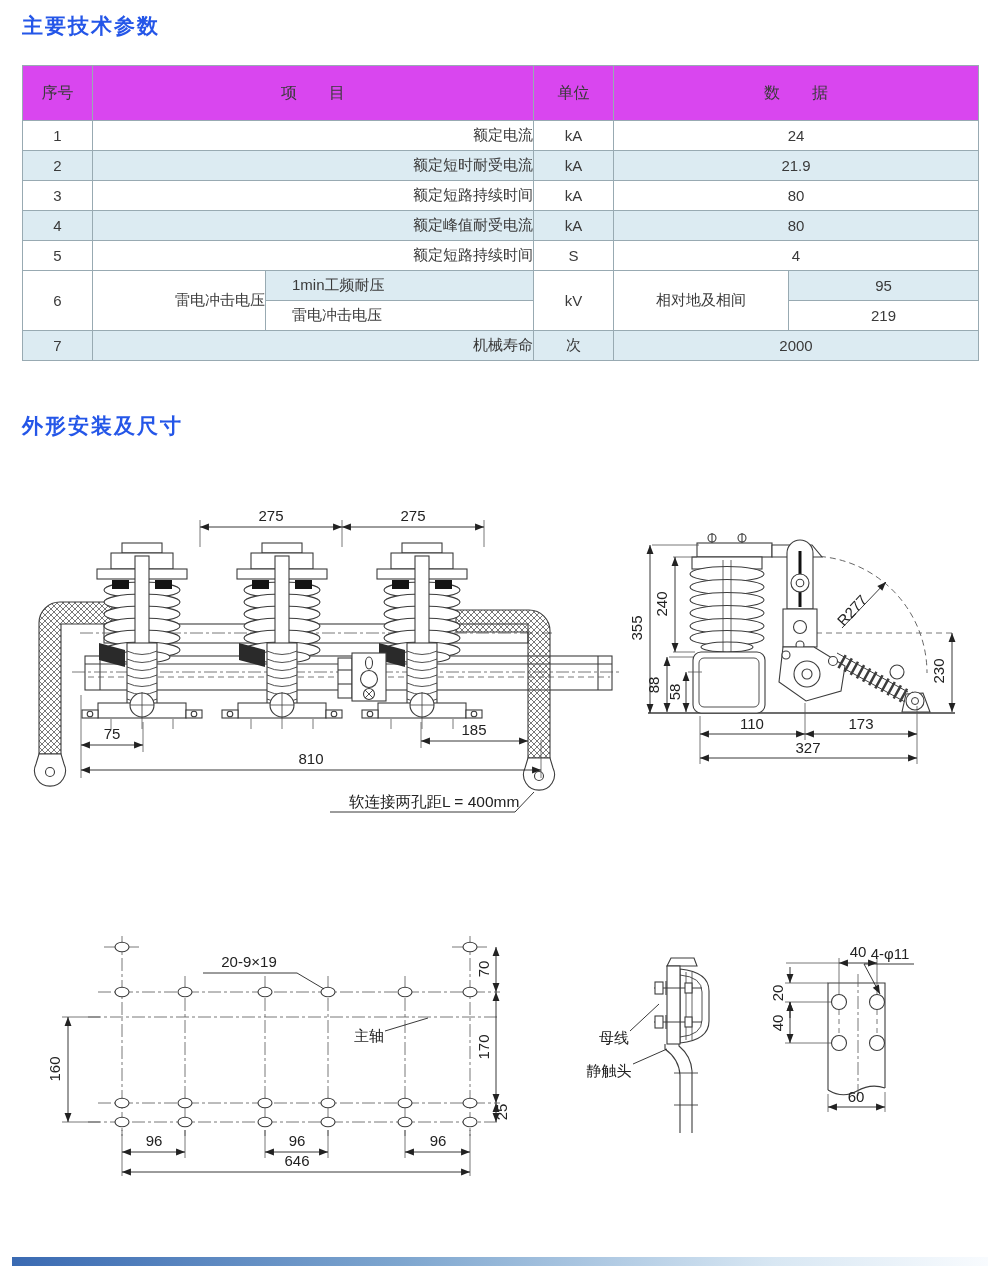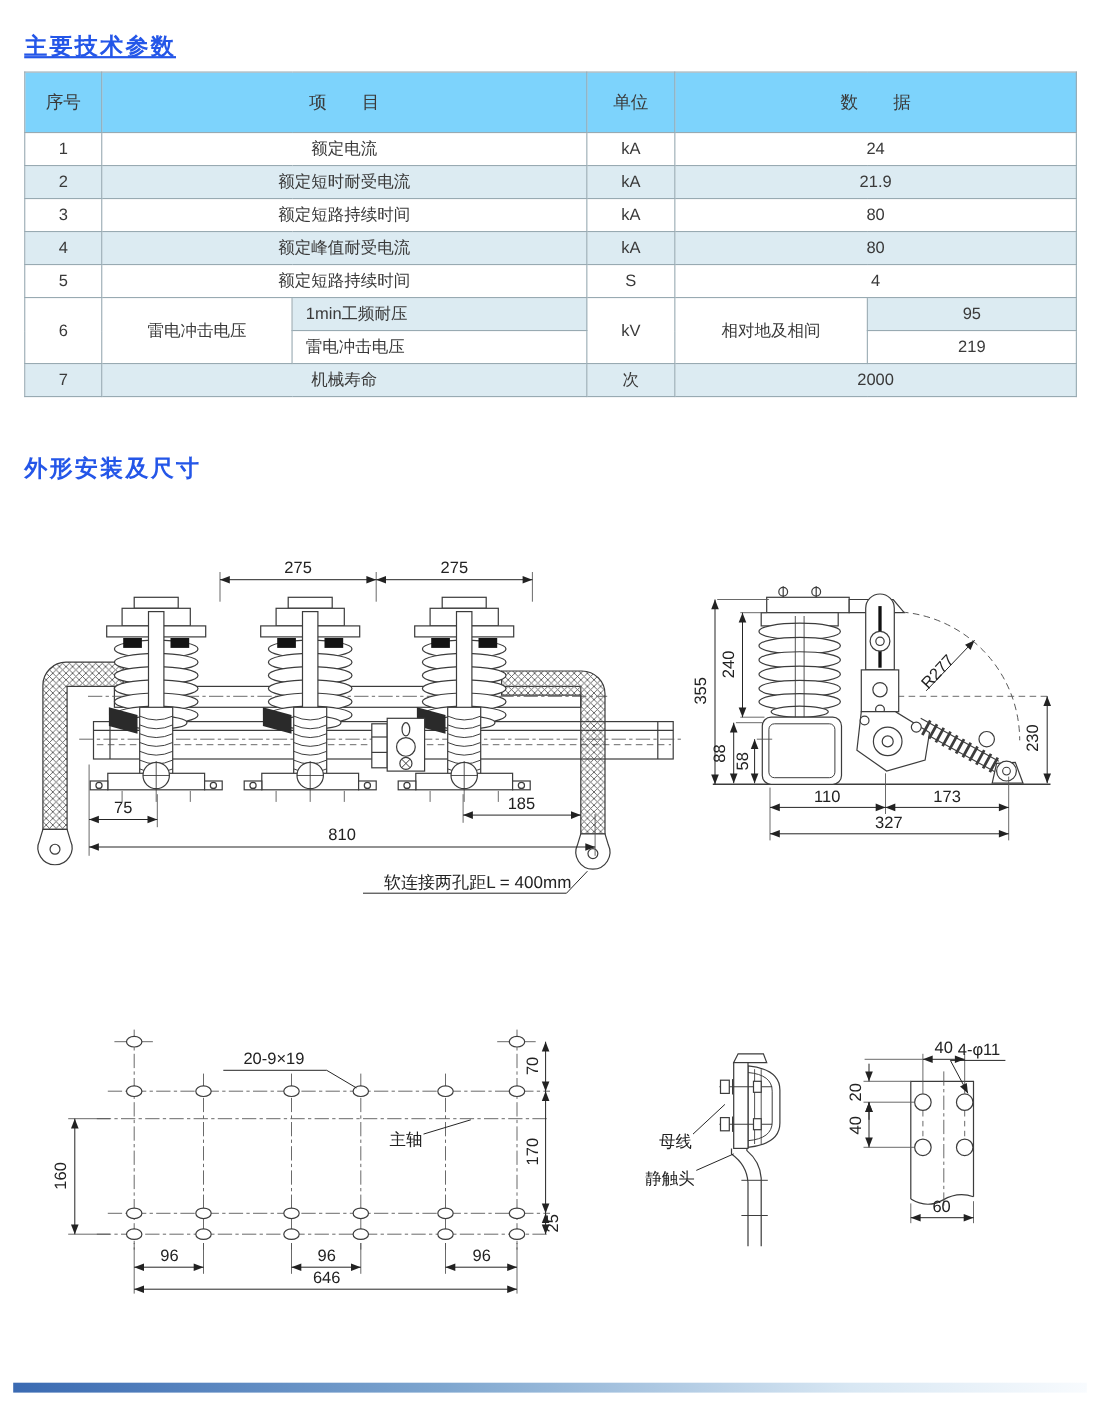--- a/index.html
+++ b/index.html
@@ -3,30 +3,30 @@
 <meta charset="utf-8">
 <style>
   html,body{margin:0;padding:0;}
   body{
     width:1000px;height:1276px;position:relative;background:#fff;
     font-family:"Liberation Sans","DejaVu Sans",sans-serif;color:#333;overflow:hidden;
   }
   .sec-title{
     position:absolute;left:22px;font-size:21px;font-weight:bold;color:#2456e8;letter-spacing:2px;
   }
-  #title1{top:28px;text-decoration:underline;}
+  #title1{top:12px;}
   #title2{top:412px;}
   table.params{
     position:absolute;left:22px;top:65px;width:956px;border-collapse:collapse;table-layout:fixed;
     font-size:15px;color:#3a3a3a;
   }
   table.params td{border:1px solid #98aab2;padding:0;height:29px;text-align:center;vertical-align:middle;}
-  table.params tr.hdr td{height:54px;background:#7dd3fc;font-size:16px;}
-  table.params td.item{text-align:center;}
-  table.params td.sub{text-align:left;padding-left:12px;}
+  table.params tr.hdr td{height:54px;background:#d946ef;font-size:16px;}
+  table.params td.item{text-align:right;}
+  table.params td.sub{text-align:left;padding-left:26px;}
   .band{background:#dcebf2;}
   .wht{background:#ffffff;}
   #drawings{position:absolute;left:0;top:0;}
   #footer-bar{
     position:absolute;left:12px;top:1257px;width:976px;height:9px;
     background:linear-gradient(90deg,#3a6ab2 0%,#7ea6cf 40%,#d8e7f3 78%,#f8fbfe 100%);
   }
   svg text{font-family:"Liberation Sans","DejaVu Sans",sans-serif;font-size:15px;fill:#222;}
   svg text.cjk{font-size:15px;}
   svg text.note{font-size:15.5px;}

